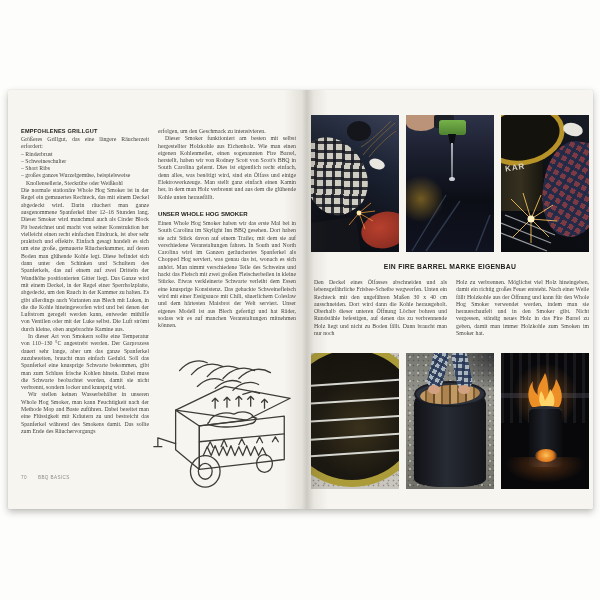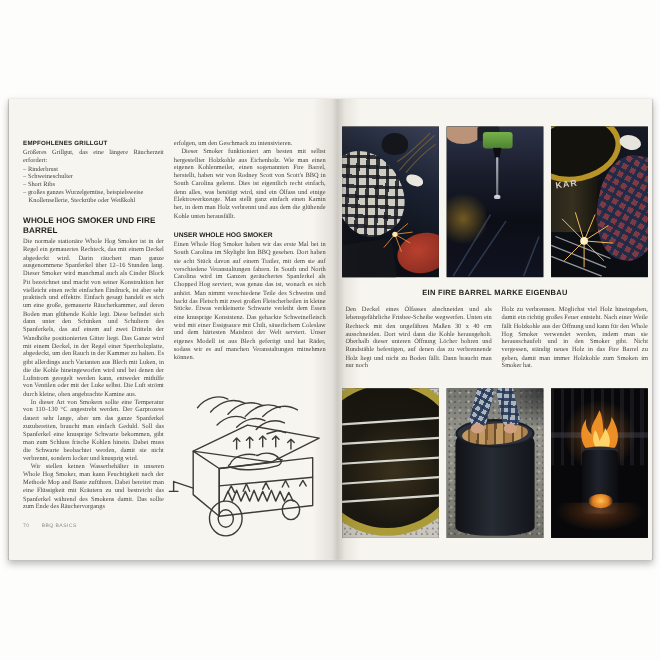--- a/index.html
+++ b/index.html
@@ -103,21 +103,20 @@
   <div class="book">
 
     <div>
       <div class="col" style="left:13px;top:38px;width:128px;">
         <div class="h-small">EMPFOHLENES GRILLGUT</div>
         <div class="body-text">Größeres Grillgut, das eine längere Räucherzeit erfordert:</div>
         <div class="li">– Rinderbrust</div>
         <div class="li">– Schweineschulter</div>
         <div class="li">– Short Ribs</div>
         <div class="li">– großes ganzes Wurzelgemüse, beispielsweise Knollensellerie, Steckrübe oder Weißkohl</div>
-        <div class="h-section">WHOLE HOG SMOKER UND FIRE BARREL</div>
         <p class="body-text">Die normale stationäre Whole Hog Smoker ist in der Regel ein gemauertes Rechteck, das mit einem Deckel abgedeckt wird. Darin räuchert man ganze ausgenommene Spanferkel über 12–16 Stunden lang. Dieser Smoker wird manchmal auch als Cinder Block Pit bezeichnet und macht von seiner Konstruktion her vielleicht einen recht einfachen Eindruck, ist aber sehr praktisch und effektiv. Einfach gesagt handelt es sich um eine große, gemauerte Räucherkammer, auf deren Boden man glühende Kohle legt. Diese befindet sich dann unter den Schinken und Schultern des Spanferkels, das auf einem auf zwei Dritteln der Wandhöhe positionierten Gitter liegt. Das Ganze wird mit einem Deckel, in der Regel einer Sperrholzplatte, abgedeckt, um den Rauch in der Kammer zu halten. Es gibt allerdings auch Varianten aus Blech mit Luken, in die die Kohle hineingeworfen wird und bei denen der Luftstrom geregelt werden kann, entweder mithilfe von Ventilen oder mit der Luke selbst. Die Luft strömt durch kleine, oben angebrachte Kamine aus.</p>
         <p class="body-text indent">In dieser Art von Smokern sollte eine Temperatur von 110–130 °C angestrebt werden. Der Garprozess dauert sehr lange, aber um das ganze Spanferkel zuzubereiten, braucht man einfach Geduld. Soll das Spanferkel eine knusprige Schwarte bekommen, gibt man zum Schluss frische Kohlen hinein. Dabei muss die Schwarte beobachtet werden, damit sie nicht verbrennt, sondern locker und knusprig wird.</p>
         <p class="body-text indent">Wir stellen keinen Wasserbehälter in unseren Whole Hog Smoker, man kann Feuchtigkeit nach der Methode Mop and Baste zuführen. Dabei bereitet man eine Flüssigkeit mit Kräutern zu und bestreicht das Spanferkel während des Smokens damit. Das sollte zum Ende des Räuchervorgangs</p>
       </div>
 
       <div class="col" style="left:150px;top:38px;width:138px;">
         <p class="body-text">erfolgen, um den Geschmack zu intensivieren.</p>
         <p class="body-text indent">Dieser Smoker funktioniert am besten mit selbst hergestellter Holzkohle aus Eichenholz. Wie man einen eigenen Kohlenmeiler, einen sogenannten Fire Barrel, herstellt, haben wir von Rodney Scott von Scott's BBQ in South Carolina gelernt. Dies ist eigentlich recht einfach, denn alles, was benötigt wird, sind ein Ölfass und einige Elektrowerkzeuge. Man stellt ganz einfach einen Kamin her, in dem man Holz verbrennt und aus dem die glühende Kohle unten herausfällt.</p>
         <div class="h-sub">UNSER WHOLE HOG SMOKER</div>
         <p class="body-text">Einen Whole Hog Smoker haben wir das erste Mal bei in South Carolina im Skylight Inn BBQ gesehen. Dort haben sie acht Stück davon auf einem Trailer, mit dem sie auf verschiedene Veranstaltungen fahren. In South und North Carolina wird im Ganzen geräuchertes Spanferkel als Chopped Hog serviert, was genau das ist, wonach es sich anhört. Man nimmt verschiedene Teile des Schweins und hackt das Fleisch mit zwei großen Fleischerbeilen in kleine Stücke. Etwas verkleinerte Schwarte verleiht dem Essen eine knusprige Konsistenz. Das gehackte Schweinefleisch wird mit einer Essigsauce mit Chili, säuerlichem Coleslaw und dem härtesten Maisbrot der Welt serviert. Unser eigenes Modell ist aus Blech gefertigt und hat Räder, sodass wir es auf manchen Veranstaltungen mitnehmen können.</p>

